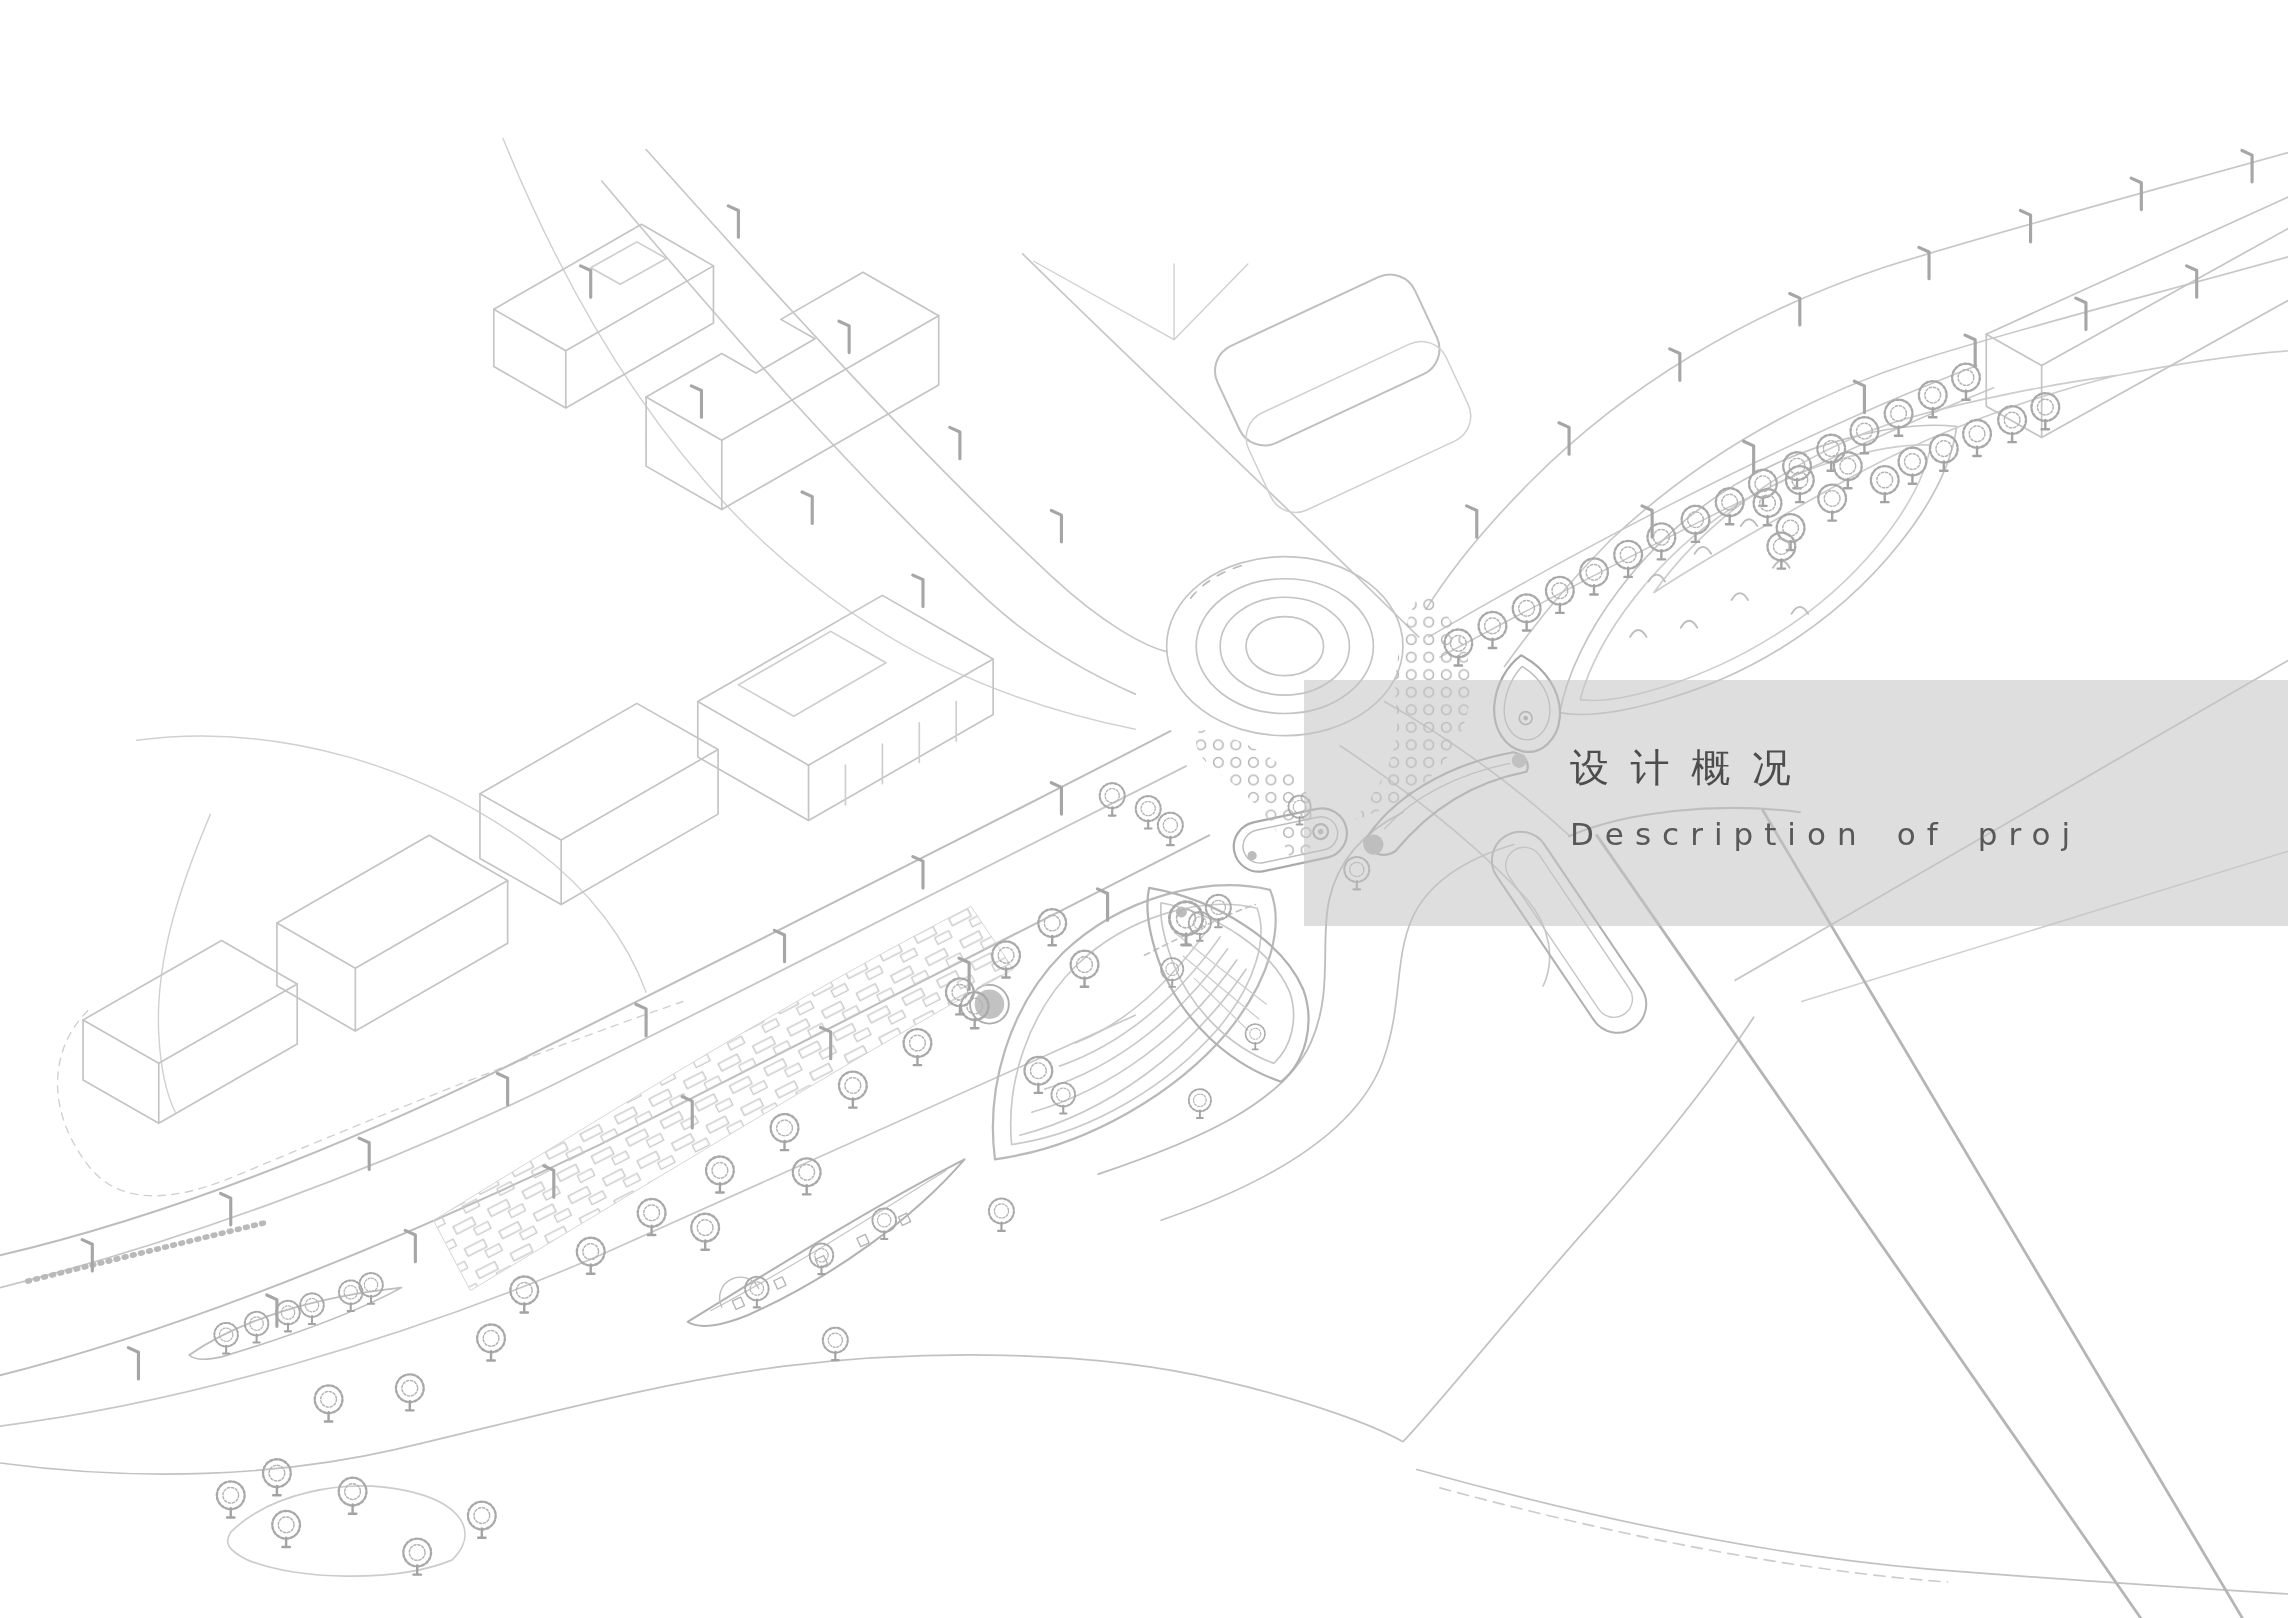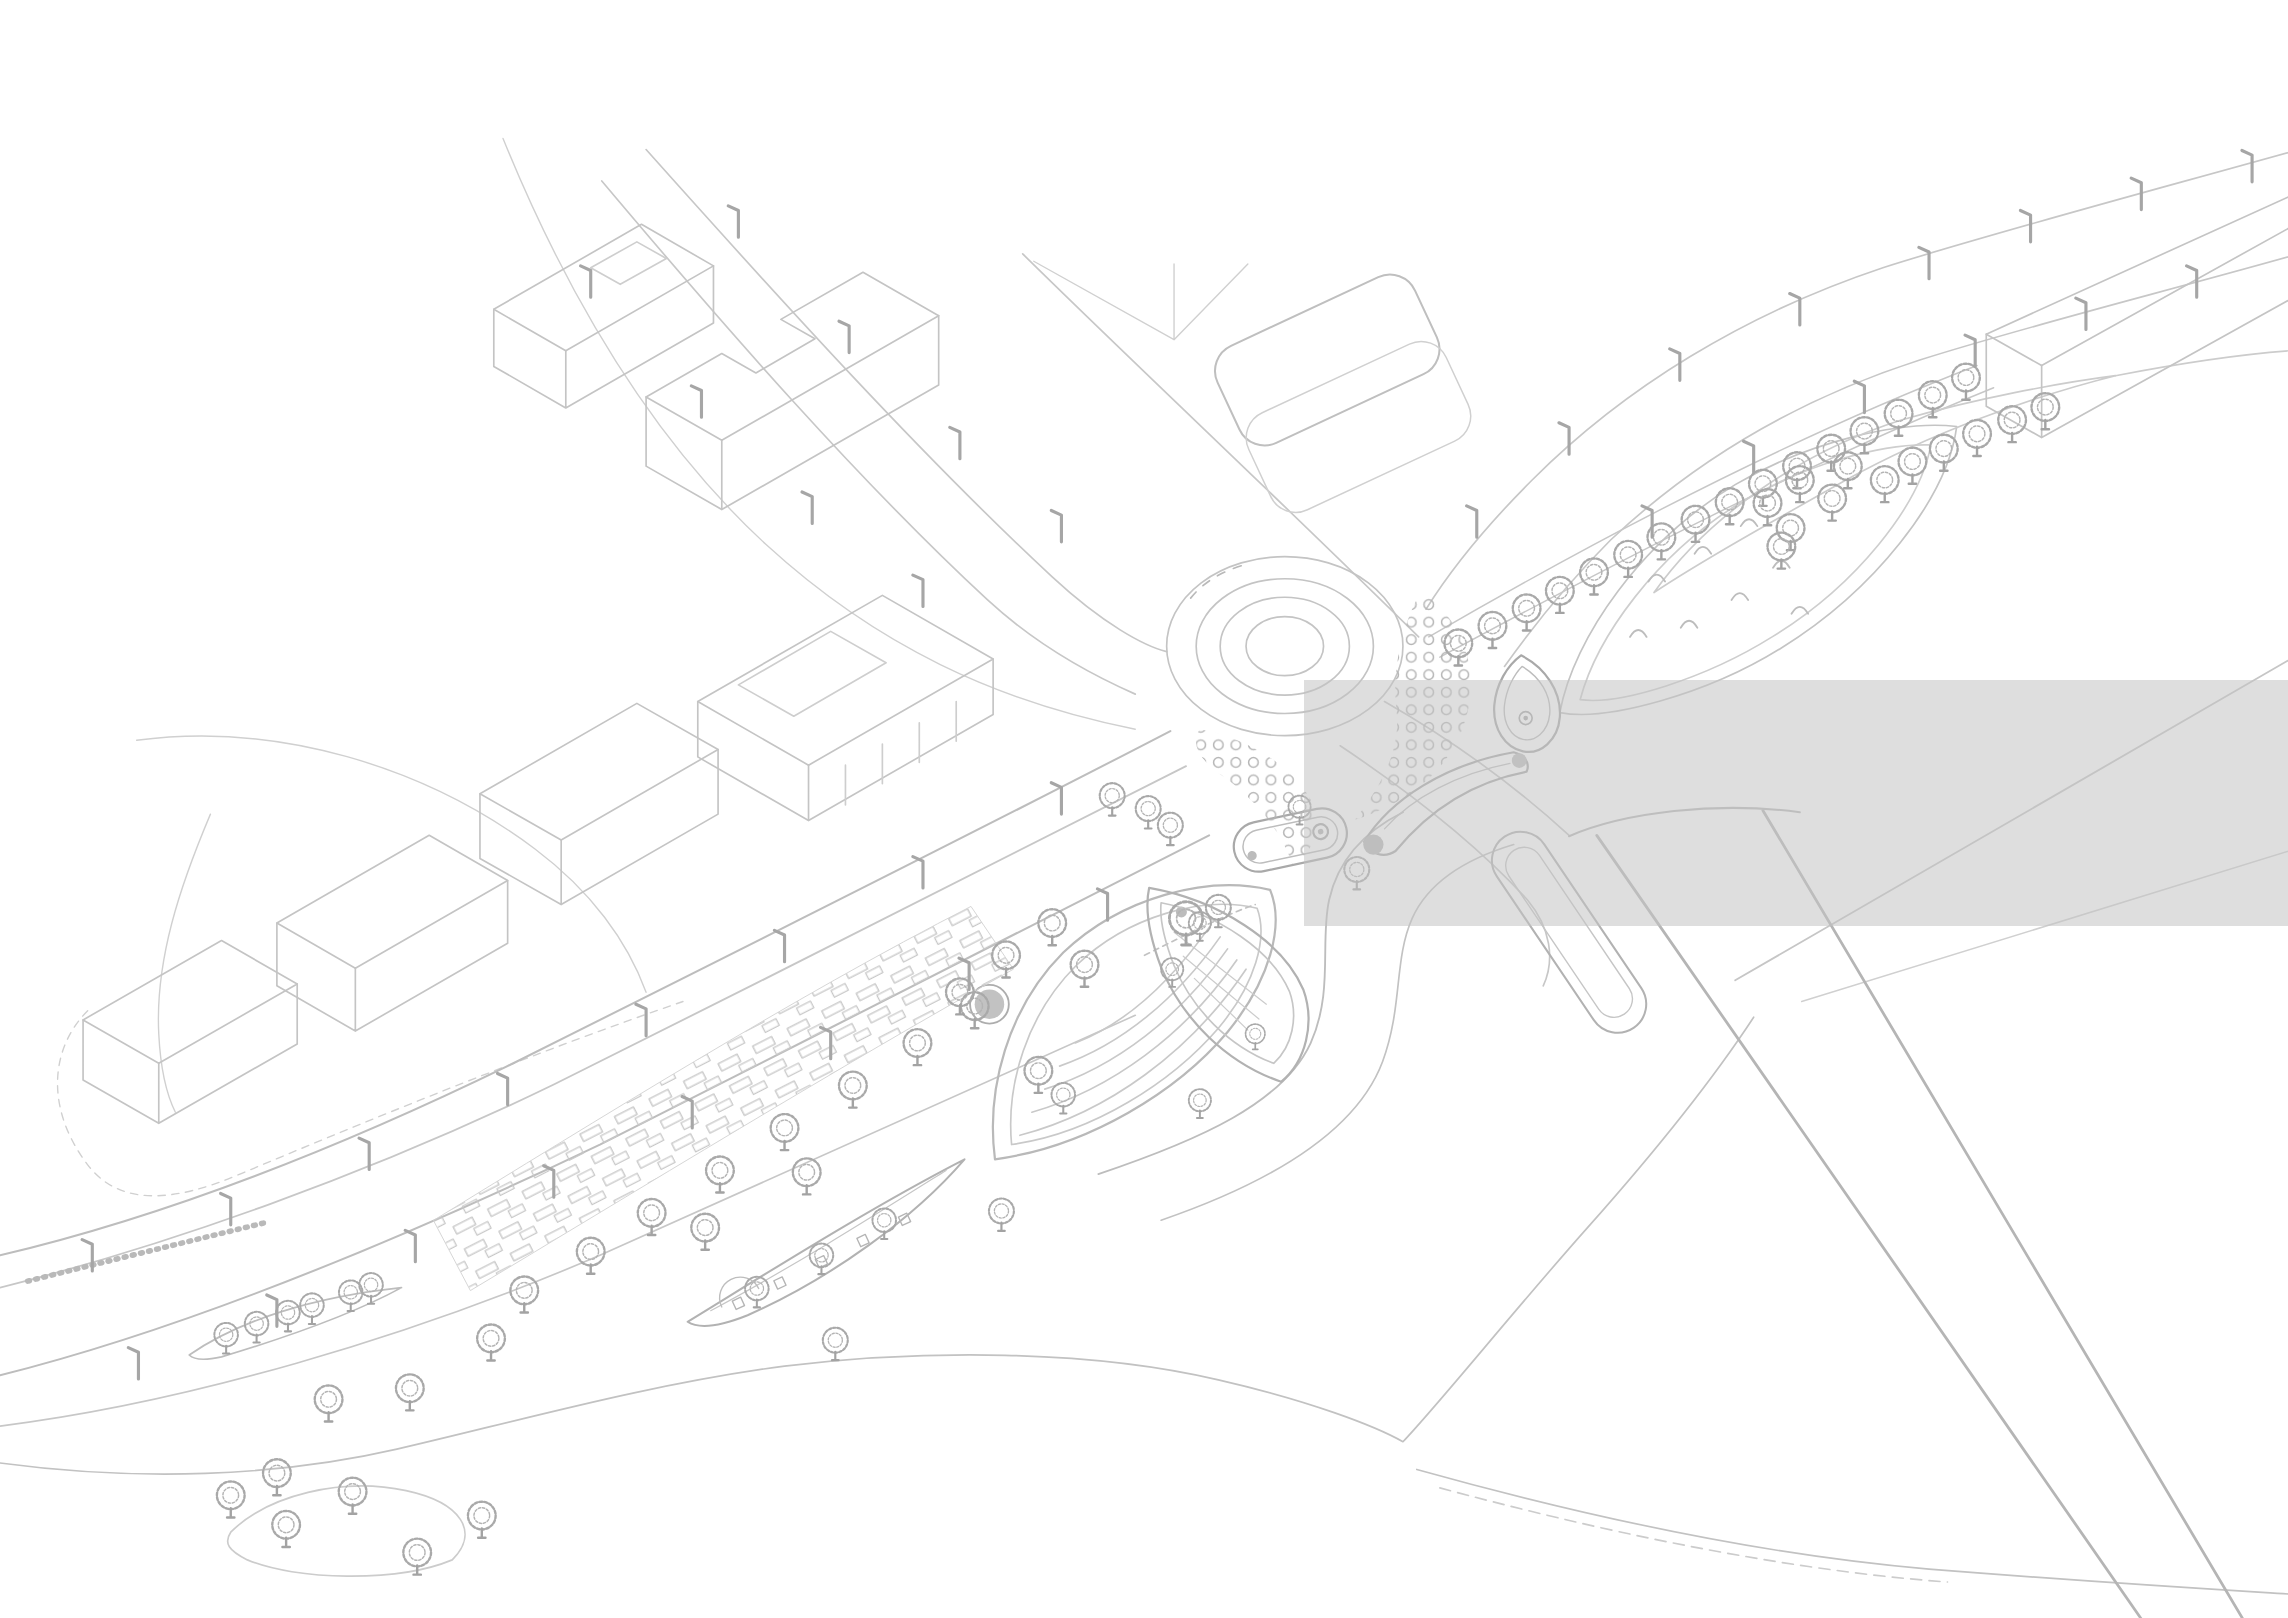--- a/index.html
+++ b/index.html
@@ -323,19 +323,21 @@
         <use href="#sym-pole" transform="translate(1000,635) scale(1)"></use>
         <use href="#sym-pole" transform="translate(800,235) scale(1)"></use>
         <use href="#sym-pole" transform="translate(920,360) scale(1)"></use>
         <use href="#sym-pole" transform="translate(1040,475) scale(1)"></use>
         <use href="#sym-pole" transform="translate(1150,565) scale(1)"></use>
       </g>
   </svg>
 
   <div class="banner">
     <div class="banner-inner">
+      <h1 class="title">设 计 概 况</h1>
       <div class="subtitle">
+        <div>Description of proj</div>
       </div>
     </div>
   </div>
 
 </div>
 
 
 </body></html>

